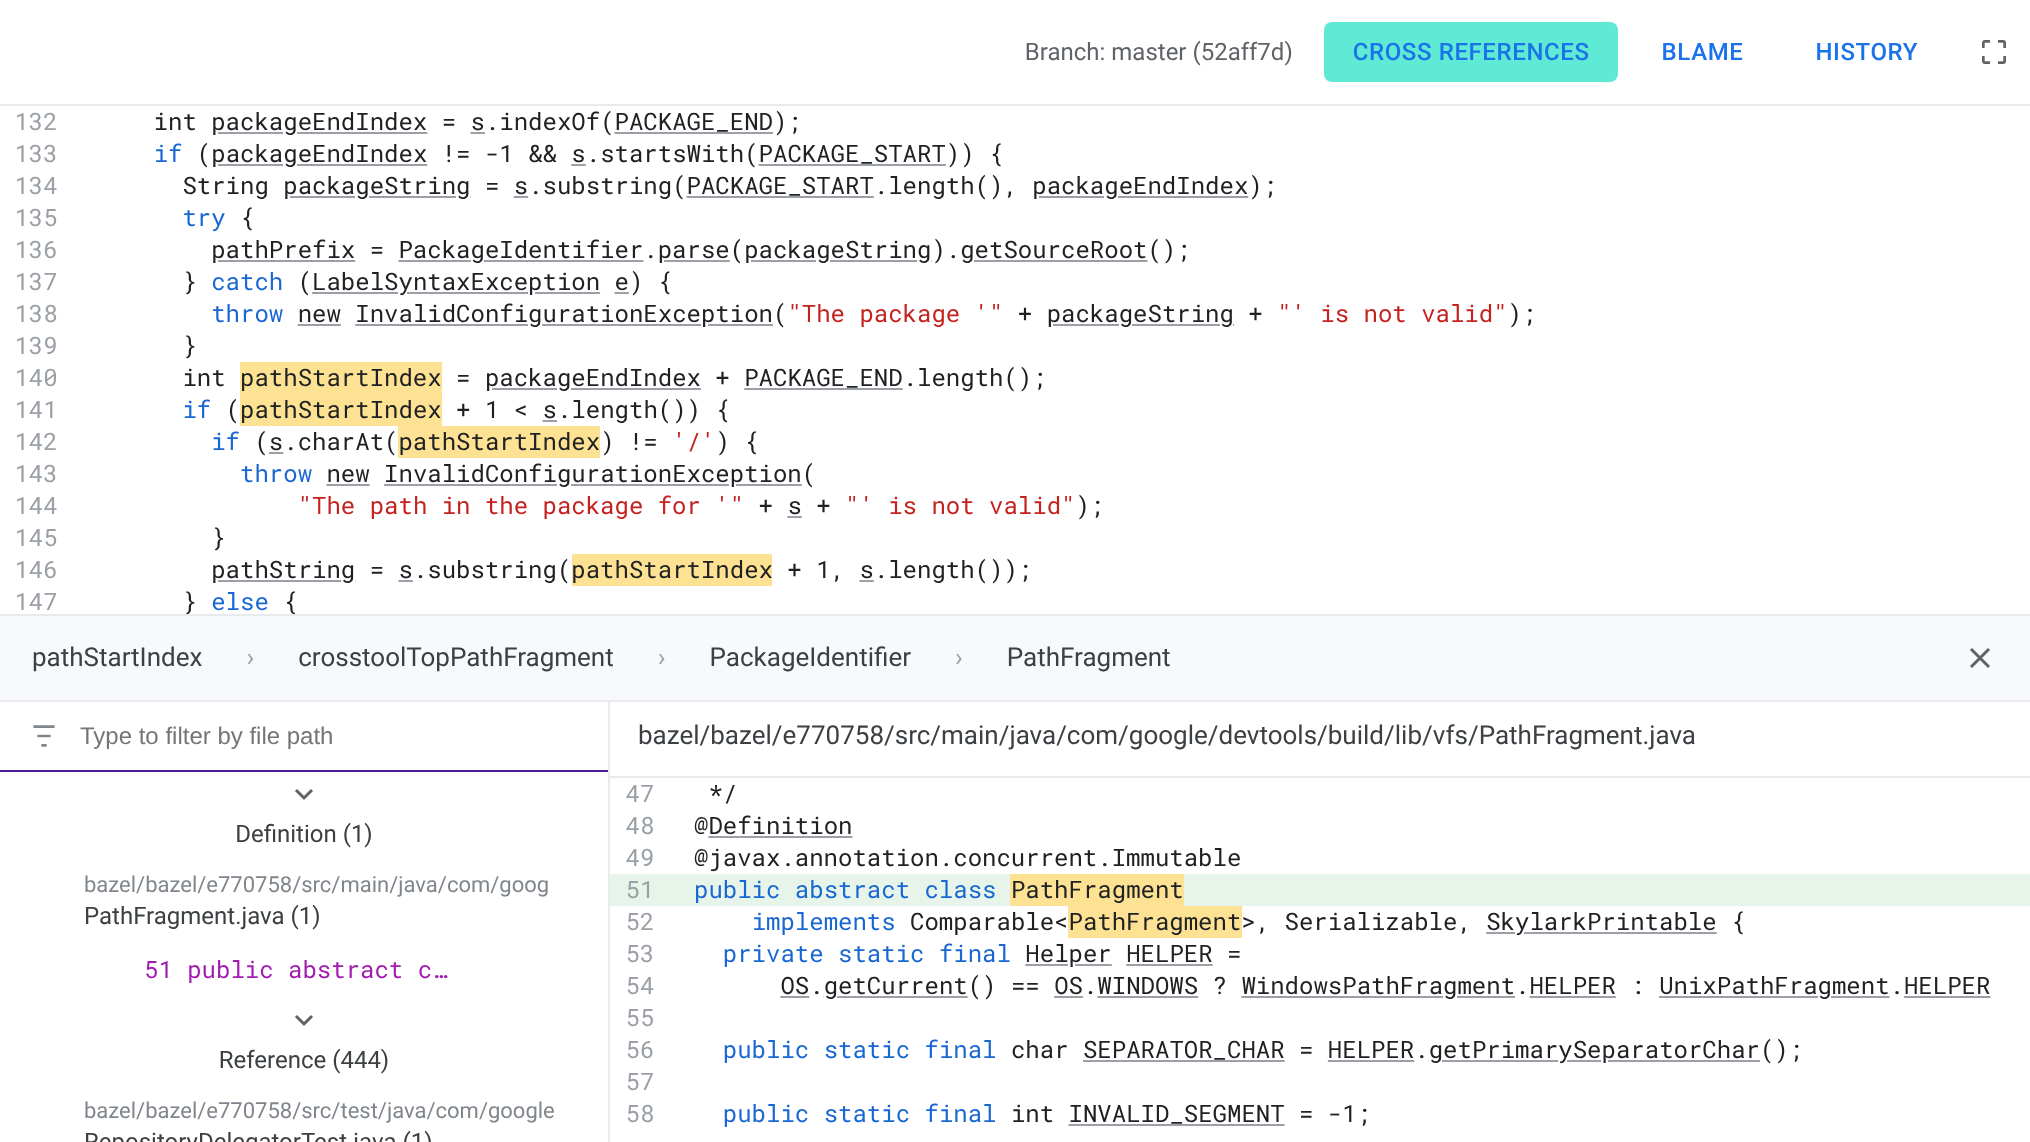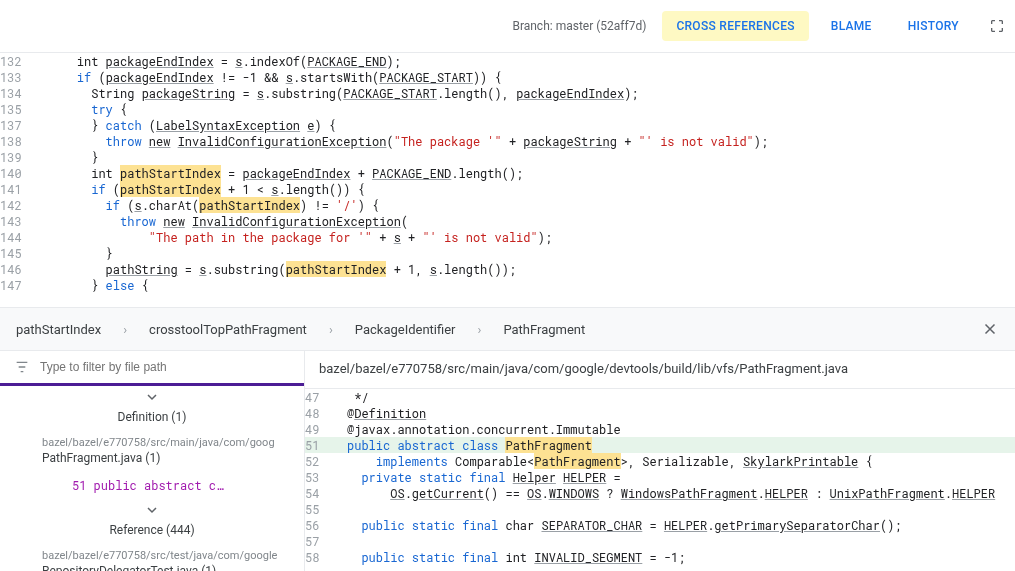--- a/index.html
+++ b/index.html
@@ -3,42 +3,42 @@
 <meta charset="utf-8">
 <style>
 * { box-sizing: border-box; margin: 0; padding: 0; }
 body { font-family: Roboto, -apple-system, sans-serif; font-size: 13px; color: #202124; background: #fff; overflow: hidden; width: 1015px; height: 571px; }
 .mono { font-family: "Roboto Mono", Menlo, Consolas, monospace; }
 
 
 .header { height: 53px; display: flex; align-items: center; justify-content: flex-end; border-bottom: 1px solid #e8eaed; padding: 0 10px; gap: 8px; font-size: 12px; }
 .branch { color: #5f6368; margin-right: 8px; }
 .tab-btn { padding: 8px 14px; color: #1a73e8; font-weight: 500; letter-spacing: 0.3px; cursor: pointer; }
-.tab-btn.active { background: #fef9c3; border-radius: 4px; }
+.tab-btn.active { background: #5eead4; border-radius: 4px; }
 .fs-icon { width: 16px; height: 16px; cursor: pointer; color: #5f6368; margin-left: 8px; }
 
 
 .top-code { height: 254px; overflow: hidden; }
 .code-row { display: flex; line-height: 16px; font-size: 12px; }
-.gutter { width: 48px; text-align: left; color: #9aa0a6; padding-right: 12px; user-select: none; }
+.gutter { width: 48px; text-align: center; color: #9aa0a6; padding-right: 12px; user-select: none; }
 .code { white-space: pre; }
 .hl { background: #fde293; }
 .kw { color: #1967d2; }
 .str { color: #c5221f; }
 .u { text-decoration: underline; text-decoration-color: #9aa0a6; }
 
 
 .crumbs { height: 44px; border-top: 1px solid #e8eaed; border-bottom: 1px solid #e8eaed; background: #f8f9fa; display: flex; align-items: center; padding: 0 16px; gap: 22px; color: #3c4043; font-size: 13px; }
 .crumbs .chev { color: #9aa0a6; }
 .crumbs .close { margin-left: auto; cursor: pointer; color: #5f6368; }
 
 
 .split { display: flex; height: 230px; }
 .sidebar { width: 305px; border-right: 1px solid #e8eaed; overflow: hidden; display: flex; flex-direction: column; }
-.filter { height: 40px; display: flex; align-items: center; padding: 0 14px; gap: 10px; border-bottom: 3px solid #4c1d95; color: #80868b; font-size: 12px; }
+.filter { height: 40px; display: flex; align-items: center; padding: 0 14px; gap: 10px; border-bottom: 1px solid #4c1d95; color: #80868b; font-size: 12px; }
 .filter input { border: none; outline: none; font-size: 12px; flex: 1; background: transparent; color: #3c4043; }
 .tree { overflow-y: auto; font-size: 12px; }
 .tree-row { display: flex; align-items: center; padding: 6px 14px; gap: 8px; color: #3c4043; cursor: pointer; }
 .tree-row.section { font-weight: 400; flex-direction: column; }
 .tree-row.file { padding-left: 42px; flex-direction: column; align-items: flex-start; gap: 2px; }
 .tree-row.file .p1 { color: #80868b; font-size: 11px; white-space: nowrap; overflow: hidden; text-overflow: ellipsis; width: 100%; }
 .tree-row.file .p2 { color: #3c4043; }
 .tree-row.leaf { padding-left: 72px; color: #a21caf; white-space: nowrap; overflow: hidden; text-overflow: ellipsis; }
 .caret { width: 10px; height: 10px; display: inline-block; }
 
@@ -75,20 +75,24 @@
       <div class="gutter">133</div>
       <div class="code">    <span class="kw">if</span> (<span class="u">packageEndIndex</span> != -1 &amp;&amp; <span class="u">s</span>.startsWith(<span class="u">PACKAGE_START</span>)) {</div>
     </div>
   <div class="code-row">
       <div class="gutter">134</div>
       <div class="code">      String <span class="u">packageString</span> = <span class="u">s</span>.substring(<span class="u">PACKAGE_START</span>.length(), <span class="u">packageEndIndex</span>);</div>
     </div>
   <div class="code-row">
       <div class="gutter">135</div>
       <div class="code">      <span class="kw">try</span> {</div>
+    </div>
+  <div class="code-row">
+      <div class="gutter">136</div>
+      <div class="code">        <span class="u">pathPrefix</span> = <span class="u">PackageIdentifier</span>.<span class="u">parse</span>(<span class="u">packageString</span>).<span class="u">getSourceRoot</span>();</div>
     </div>
   <div class="code-row">
       <div class="gutter">137</div>
       <div class="code">      } <span class="kw">catch</span> (<span class="u">LabelSyntaxException</span> <span class="u">e</span>) {</div>
     </div>
   <div class="code-row">
       <div class="gutter">138</div>
       <div class="code">        <span class="kw">throw</span> <span class="u">new</span> <span class="u">InvalidConfigurationException</span>(<span class="str">"The package '"</span> + <span class="u">packageString</span> + <span class="str">"' is not valid"</span>);</div>
     </div>
   <div class="code-row">

